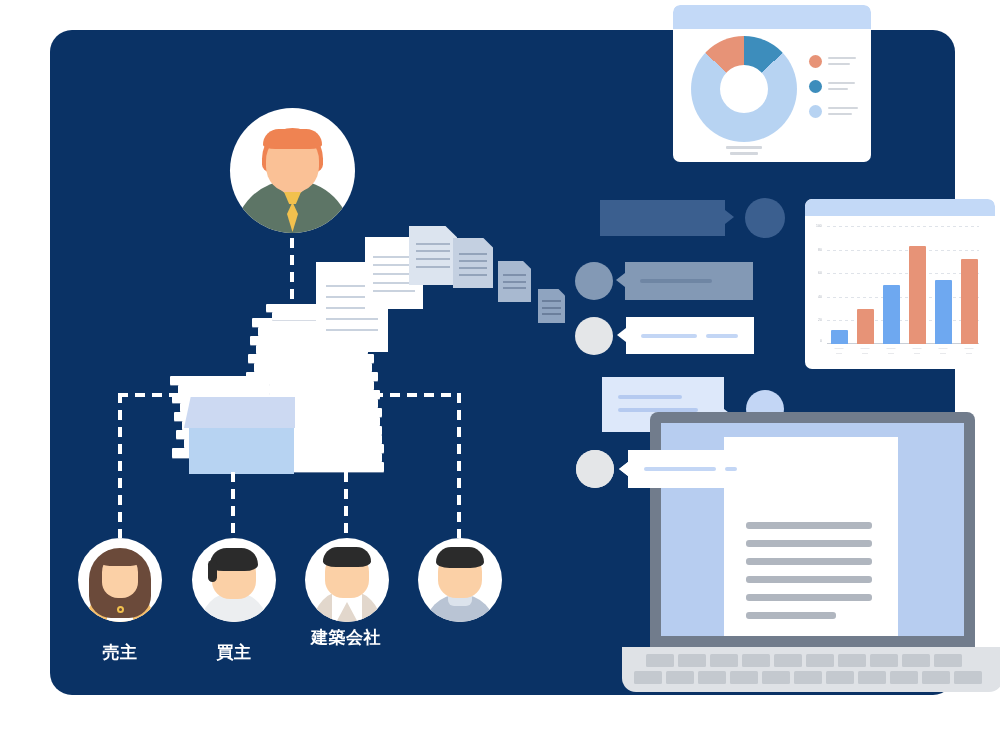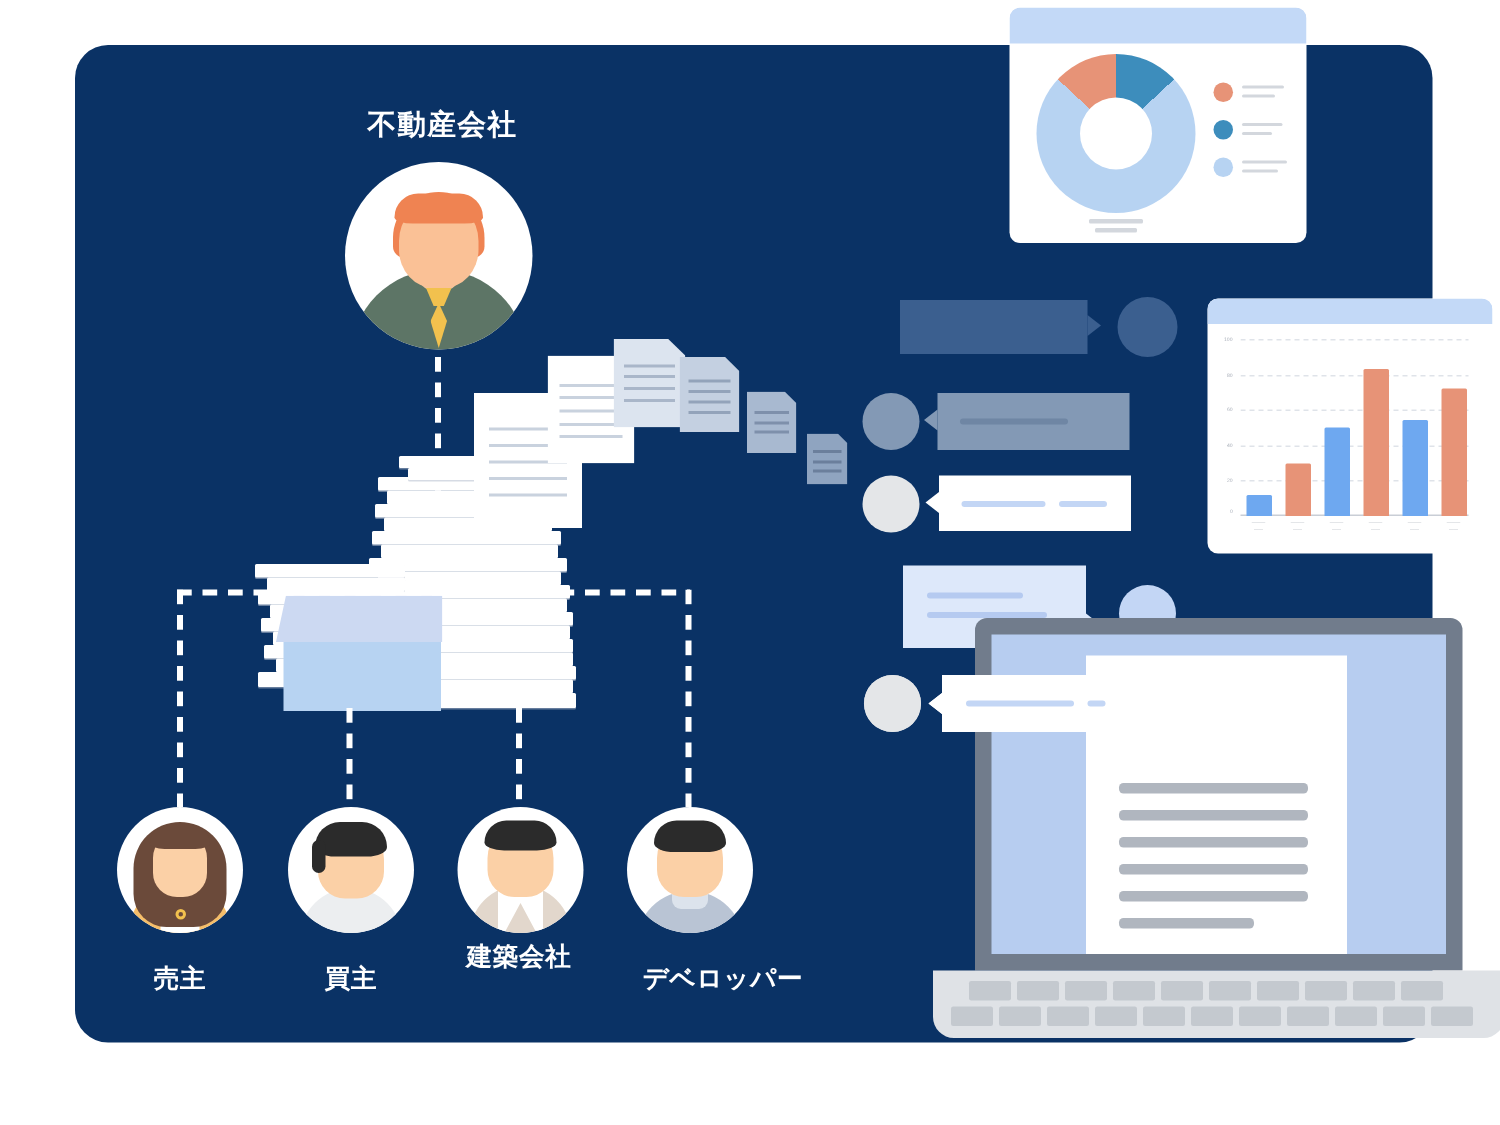--- a/index.html
+++ b/index.html
@@ -103,21 +103,20 @@
   .lp-base { position: absolute; background: #dfe2e6; border-radius: 0 0 14px 14px; }
   .lp-key { position: absolute; background: #c4c9cf; border-radius: 1.5px; }
 </style>
 </head>
 <body>
 
 <div id="stage">
   <div class="outer-card"></div>
   <div class="navy-panel"></div>
 
-  <div class="title-top">不動産会社</div>
 
   <div class="avatar agent-av">
     <div class="av-body" style="left:4px;top:72px;width:117px;height:60px;background:#5d7566;border-radius:58px 58px 0 0;"></div>
     <div class="av-neck" style="left:48px;top:60px;width:29px;height:26px;border-radius:0 0 12px 12px;"></div>
     <div style="position:absolute;left:54px;top:84px;width:17px;height:12px;background:#f2c14e;clip-path:polygon(0 0,100% 0,70% 100%,30% 100%);"></div>
     <div style="position:absolute;left:57px;top:94px;width:11px;height:30px;background:#f2c14e;clip-path:polygon(50% 0,100% 40%,50% 100%,0 40%);"></div>
     <div class="av-hair" style="left:32px;top:20px;width:61px;height:44px;background:#ef8352;border-radius:31px 31px 8px 8px;"></div>
     <div class="av-head" style="left:36px;top:26px;width:53px;height:58px;background:#fac196;"></div>
     <div style="position:absolute;left:33px;top:21px;width:59px;height:20px;background:#ef8352;border-radius:30px 30px 40% 40%;"></div>
   </div>
@@ -242,21 +241,20 @@
     <div style="position:absolute;left:6px;top:56px;width:72px;height:36px;background:#b9c4d4;border-radius:36px 36px 0 0;"></div>
     <div style="position:absolute;left:30px;top:50px;width:24px;height:18px;background:#dce3ec;border-radius:6px;"></div>
     <div style="position:absolute;left:33px;top:43px;width:18px;height:15px;background:#fbd0a6;border-radius:0 0 8px 8px;"></div>
     <div style="position:absolute;left:20px;top:12px;width:44px;height:48px;background:#fbd0a6;border-radius:22px 22px 18px 18px;"></div>
     <div style="position:absolute;left:18px;top:9px;width:48px;height:21px;background:#2b2b2b;border-radius:24px 24px 45% 45%;"></div>
   </div>
 
   <div class="p-label" style="left:70px;top:641px;width:100px;">売主</div>
   <div class="p-label" style="left:184px;top:641px;width:100px;">買主</div>
   <div class="p-label" style="left:287px;top:626px;width:118px;">建築会社</div>
-  <div class="p-label" style="left:408px;top:641px;width:148px;">デベロッパー</div>
 
   <div>
 
     <div class="bubble" style="left:600px;top:200px;width:125px;height:36px;">
       <div class="bub-body" style="background:#3b5f8f;"></div>
       <div class="bub-tail" style="right:-9px;top:10px;border-top:7px solid transparent;border-bottom:7px solid transparent;border-left:9px solid #3b5f8f;"></div>
     </div>
     <div class="bub-dot" style="left:745px;top:198px;width:40px;height:40px;background:#3b5f8f;"></div>
 
     <div class="bubble" style="left:625px;top:262px;width:128px;height:38px;">

